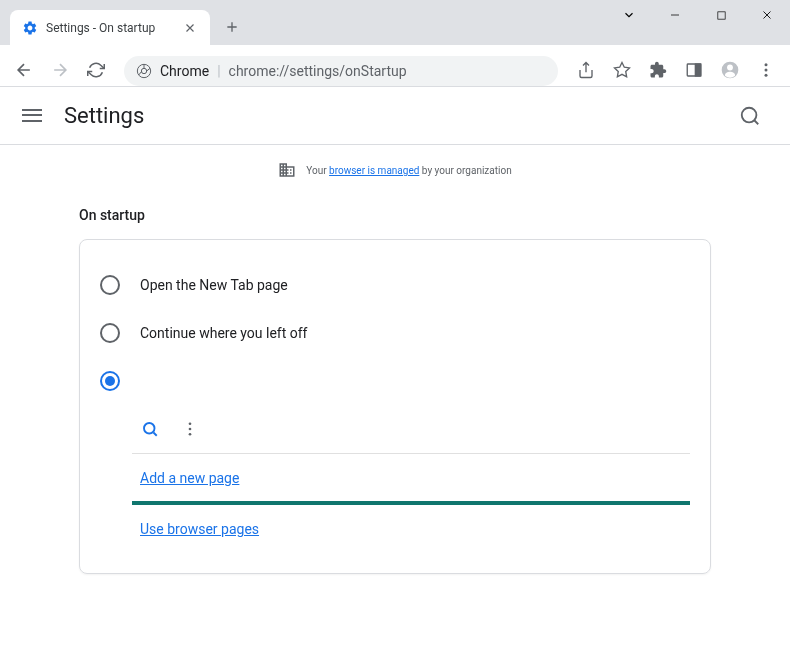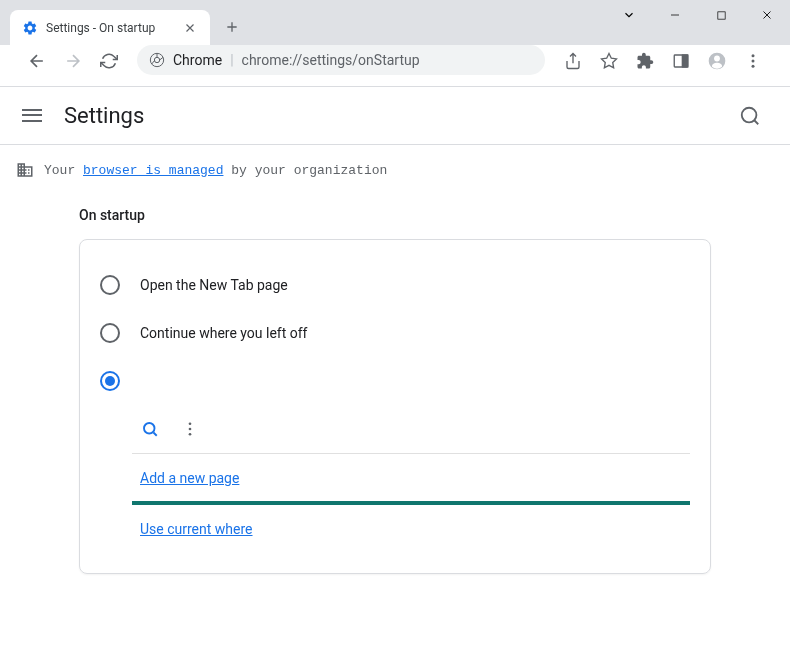--- a/index.html
+++ b/index.html
@@ -9,40 +9,40 @@
     .titlebar { height: 45px; background: #dfe1e5; display: flex; align-items: flex-end; position: relative; }
     .tab { background: #fff; height: 35px; border-radius: 8px 8px 0 0; margin-left: 10px; display: flex; align-items: center; padding: 0 12px; min-width: 200px; position: relative; }
     .tab-icon { width: 16px; height: 16px; margin-right: 8px; }
     .tab-title { font-size: 12px; color: #3c4043; flex: 1; }
     .tab-close { width: 16px; height: 16px; display: flex; align-items: center; justify-content: center; cursor: pointer; color: #5f6368; }
     .new-tab { width: 28px; height: 28px; display: flex; align-items: center; justify-content: center; margin-left: 8px; margin-bottom: 4px; cursor: pointer; color: #5f6368; }
     .win-controls { position: absolute; right: 0; top: 0; display: flex; height: 30px; }
     .win-btn { width: 46px; display: flex; align-items: center; justify-content: center; color: #000; cursor: pointer; }
     
     
-    .toolbar { height: 42px; background: #fff; border-bottom: 1px solid #dadce0; display: flex; align-items: flex-start; padding: 0 21px; gap: 4px; }
+    .toolbar { height: 42px; background: #fff; border-bottom: 1px solid #dadce0; display: flex; align-items: flex-end; padding: 0 8px; gap: 4px; }
     .nav-btn { width: 32px; height: 32px; display: flex; align-items: center; justify-content: center; cursor: pointer; color: #5f6368; border-radius: 50%; }
     .nav-btn.disabled { color: #bdc1c6; }
     .addr-bar { flex: 1; height: 30px; background: #f1f3f4; border-radius: 15px; display: flex; align-items: center; padding: 0 12px; margin: 0 8px; }
     .addr-icon { width: 16px; height: 16px; margin-right: 8px; color: #5f6368; }
     .addr-text { font-size: 14px; color: #5f6368; display: flex; align-items: center; }
     .addr-text .host { color: #202124; }
     .addr-text .path { color: #5f6368; }
     .addr-sep { margin: 0 8px; color: #bdc1c6; }
     .tool-icon { width: 32px; height: 32px; display: flex; align-items: center; justify-content: center; cursor: pointer; color: #5f6368; border-radius: 50%; }
     
     
     .content { height: calc(100% - 87px); background: #fff; overflow: auto; }
     .settings-header { height: 58px; display: flex; align-items: center; padding: 0 20px; border-bottom: 1px solid #dadce0; }
     .hamburger { width: 24px; height: 24px; display: flex; flex-direction: column; justify-content: space-around; padding: 4px 2px; cursor: pointer; margin-right: 20px; }
     .hamburger span { height: 2px; background: #5f6368; }
     .settings-title { font-size: 22px; color: #202124; }
     .search-btn { margin-left: auto; width: 40px; height: 40px; display: flex; align-items: center; justify-content: center; cursor: pointer; color: #5f6368; }
     
-    .managed-banner { display: flex; align-items: center; justify-content: flex-start; padding: 16px; font-size: 13px; color: #5f6368; font-family: Liberation Mono, monospace; }
+    .managed-banner { display: flex; align-items: center; justify-content: center; padding: 16px; font-size: 10px; color: #5f6368; }
     .managed-banner .icon { margin-right: 10px; }
     .managed-banner a { color: #1a73e8; text-decoration: underline; }
     
     .main-area { max-width: 680px; margin: 0 auto; padding: 0 24px 24px; }
     .section-title { font-size: 14px; color: #202124; padding: 12px 0 16px 0; font-weight: 500; }
     
     .card { border: 1px solid #dadce0; border-radius: 8px; padding: 21px 0; box-shadow: 0 1px 2px rgba(0,0,0,0.05); }
     .radio-row { display: flex; align-items: center; padding: 14px 20px; cursor: pointer; }
     .radio { width: 20px; height: 20px; border: 2px solid #5f6368; border-radius: 50%; margin-right: 20px; position: relative; flex-shrink: 0; }
     .radio.selected { border-color: #1a73e8; }
@@ -234,18 +234,18 @@
                 <circle cx="12" cy="5" r="1.8"></circle>
                 <circle cx="12" cy="12" r="1.8"></circle>
                 <circle cx="12" cy="19" r="1.8"></circle>
               </svg>
           </div>
         </div>
         <div class="link-row">
           <a>Add a new page</a>
         </div>
         <div class="link-row">
-          <a>Use current where</a>
+          <a>Use browser pages</a>
         </div>
       </div>
     </div>
   </div>
 </div>
 
 </body></html>

